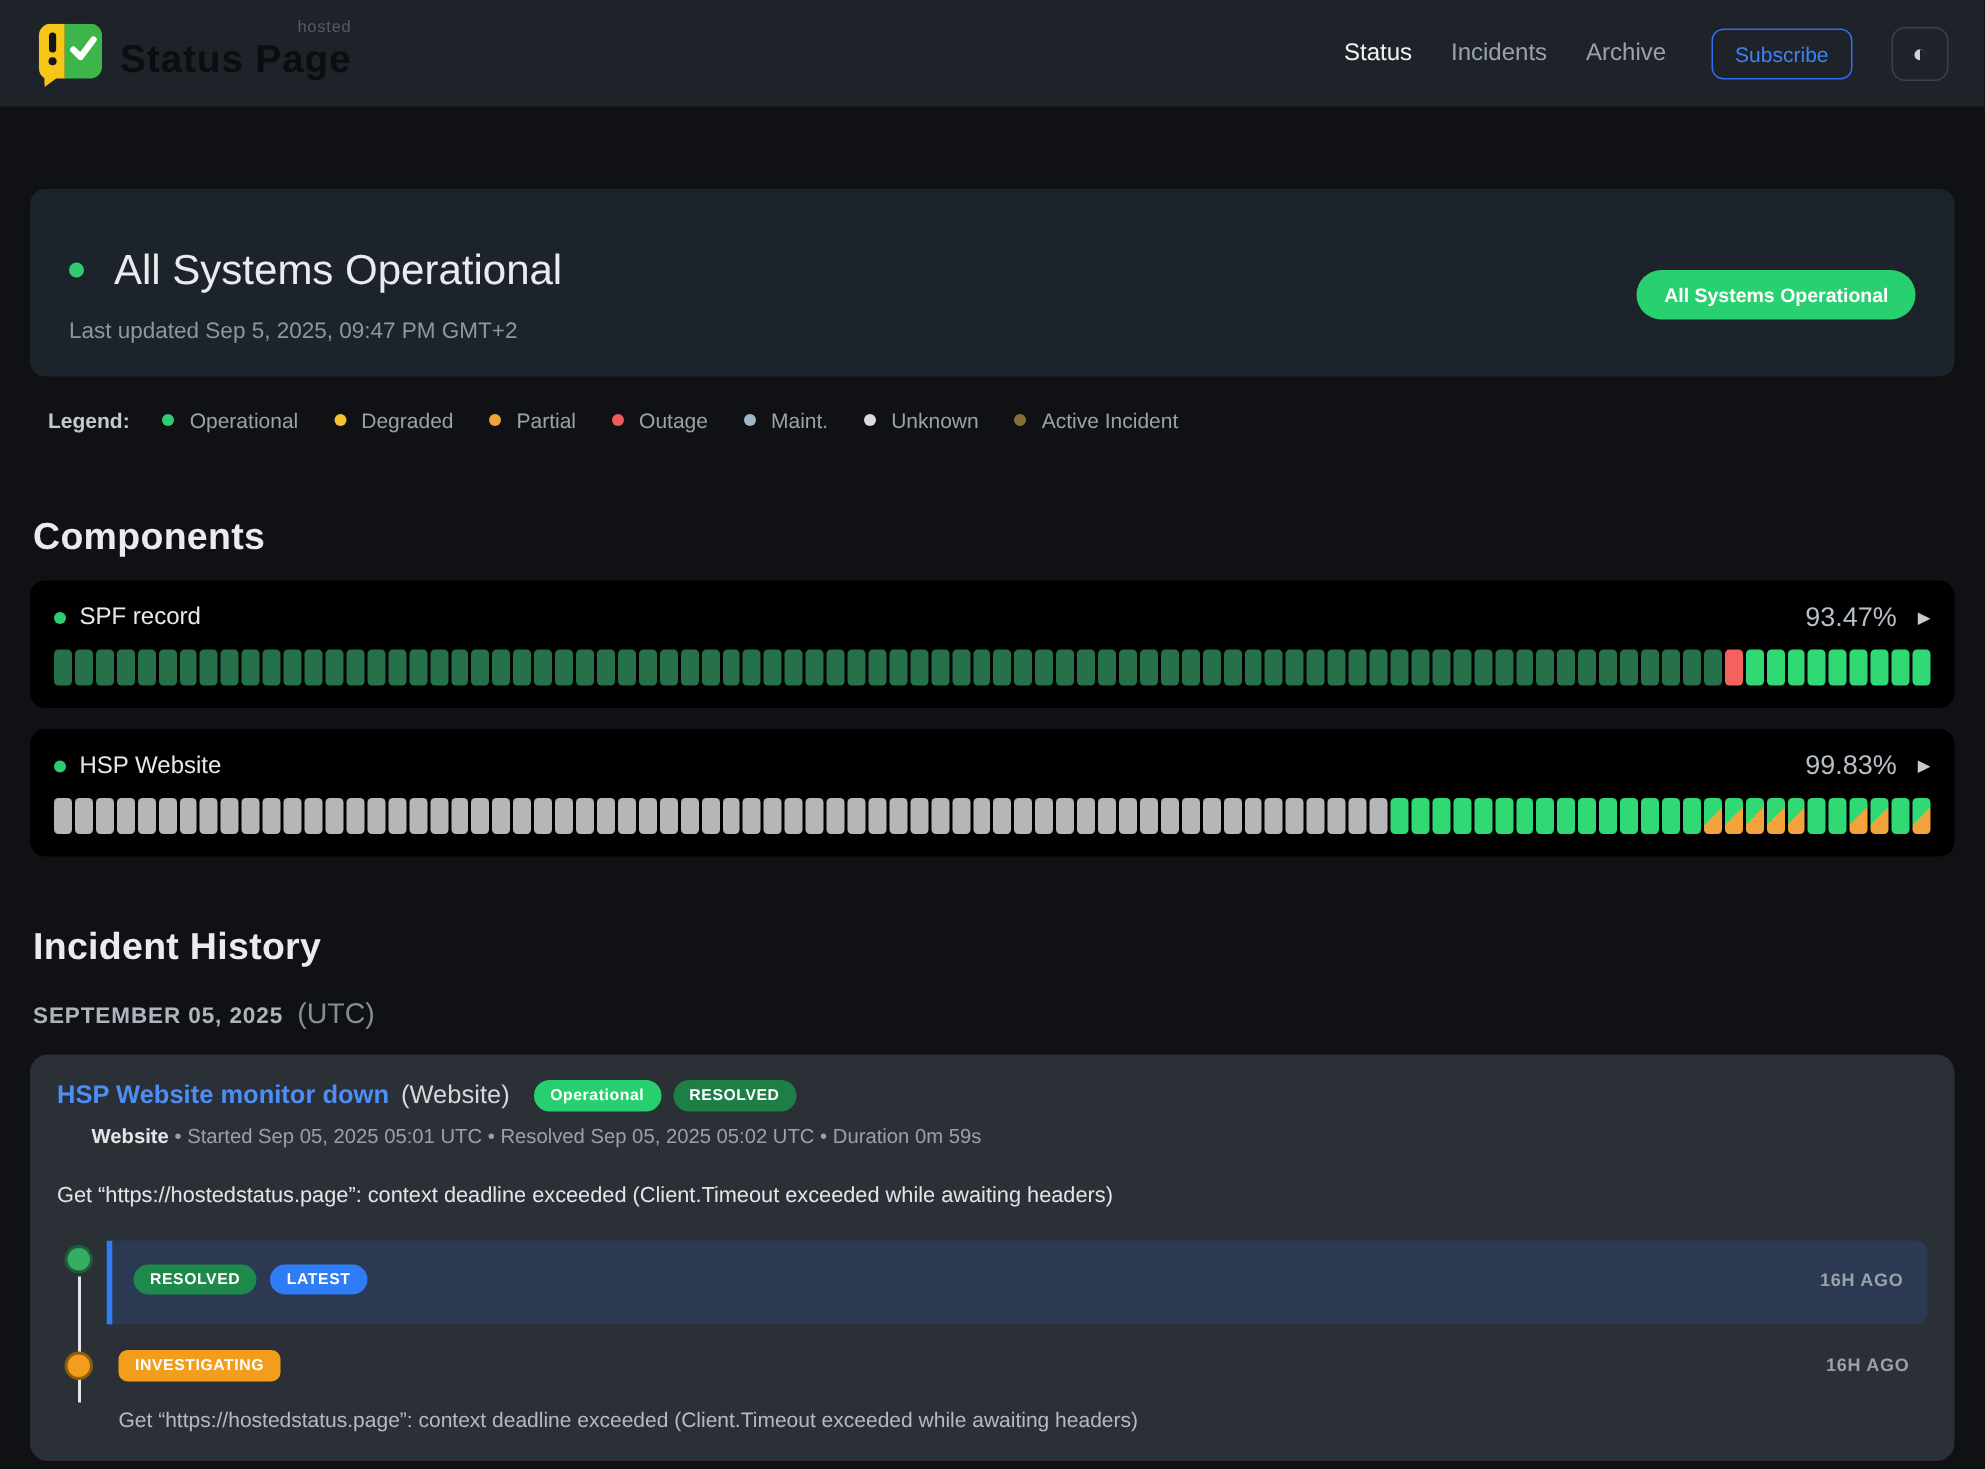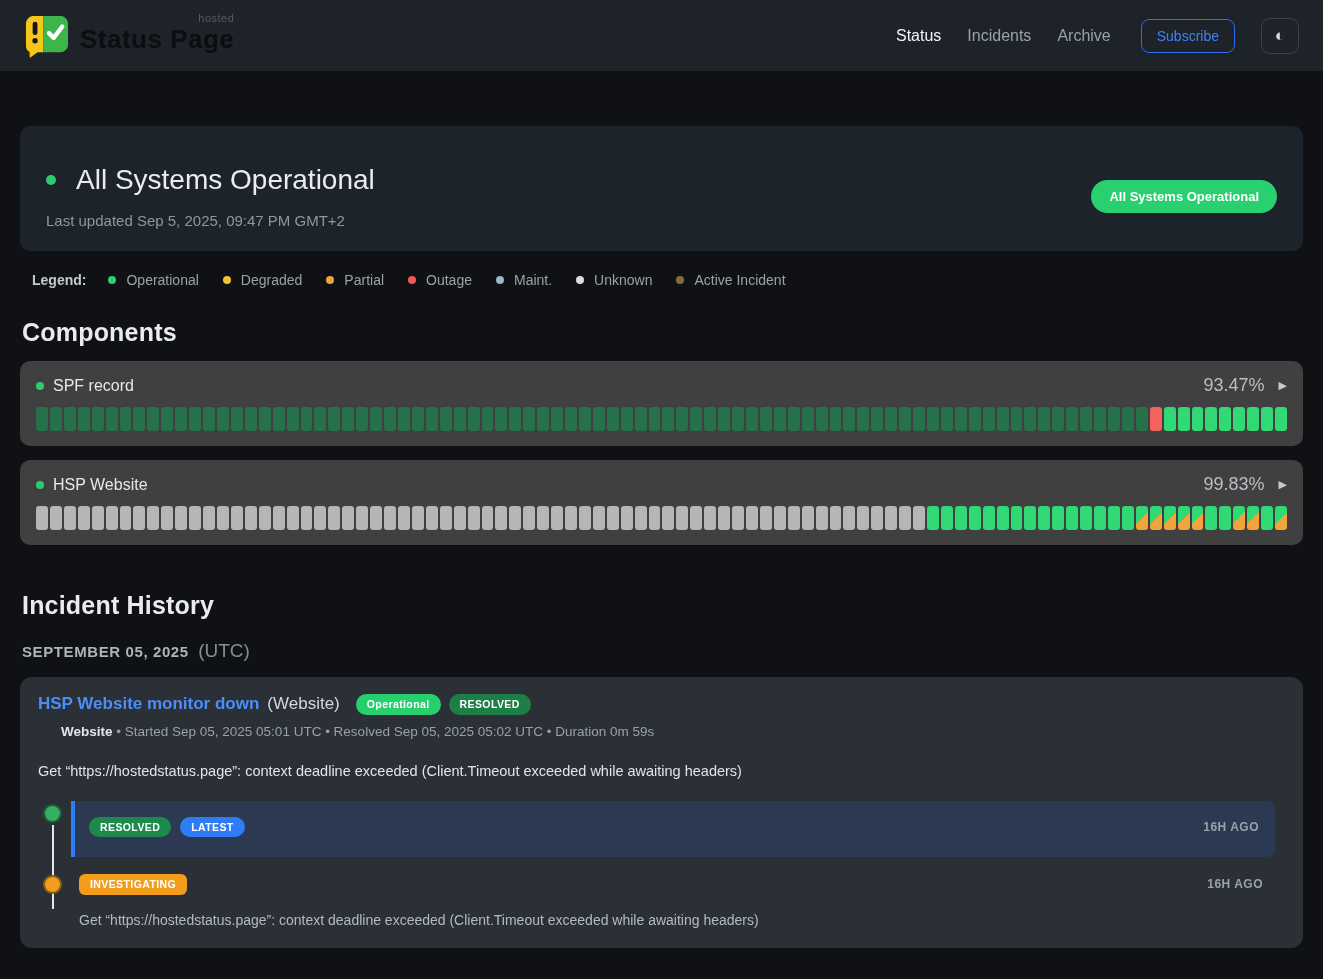--- a/index.html
+++ b/index.html
@@ -56,25 +56,25 @@
   }
   
   .legend-row { margin-top:21px; display:flex; align-items:center; gap:22px; padding-left:12px; }
   .legend-label { font-size:14px; font-weight:700; color:#c6cad0; }
   .legend-items { display:flex; align-items:center; gap:24px; }
   .legend-item { display:flex; align-items:center; gap:10px; }
   .legend-item .dot { width:8px; height:8px; }
   .legend-text { font-size:14px; color:#9aa1aa; }
   
   .section-title { font-size:25px; font-weight:600; color:#e9ebee; letter-spacing:.2px; }
-  .components-title { margin-top:30px; padding-left:2px; }
+  .components-title { margin-top:56px; padding-left:2px; }
   .history-title { margin-top:46px; padding-left:2px; }
   
   .component-card {
-    margin-top:14px; background:#404040; border-radius:10px;
+    margin-top:14px; background:#000000; border-radius:10px;
     padding:14px 16px 15px 16px;
   }
   .component-head { display:flex; align-items:center; justify-content:space-between; }
   .component-name-wrap { display:flex; align-items:center; gap:9px; }
   .component-name { font-size:16px; color:#e6e8eb; font-weight:500; }
   .component-right { display:flex; align-items:center; gap:14px; cursor:pointer; }
   .component-uptime { font-size:18px; color:#b9bfc6; }
   .expander { color:#c7cbd1; font-size:11px; }
   .bars { margin-top:11px; display:flex; gap:2px; height:24px; }
   .bar { flex:1; border-radius:3px; }
@@ -82,21 +82,21 @@
   .bar-green { background:#30d973; }
   .bar-red   { background:#f4625d; }
   .bar-gray  { background:#b5b6b8; }
   .bar-mixed { background:linear-gradient(135deg,#30d973 50%,#f2a33c 50%); }
   
   .date-heading { margin-top:20px; padding-left:2px; }
   .date-heading .date { font-size:15px; font-weight:700; color:#aeb4bc; letter-spacing:.6px; }
   .date-heading .utc { font-size:19px; color:#868d96; margin-left:5px; }
   .incident-card {
     margin-top:15px; background:#2b3036; border-radius:12px;
-    padding:17px 28px 20px 18px;
+    padding:17px 18px 20px 18px;
   }
   .incident-title-row { display:flex; align-items:center; gap:8px; }
   .incident-title { font-size:17px; font-weight:700; color:#4d8df6; text-decoration:none; cursor:pointer; }
   .incident-component { font-size:17px; color:#d4d7db; }
   .badge {
     display:inline-block; color:#fff; font-weight:700; font-size:10.5px;
     letter-spacing:.4px; padding:5px 11px; border-radius:999px; line-height:1;
   }
   .badge-operational { background:#28cf6e; margin-left:8px; }
   .badge-resolved-dark { background:#1d7e46; }

